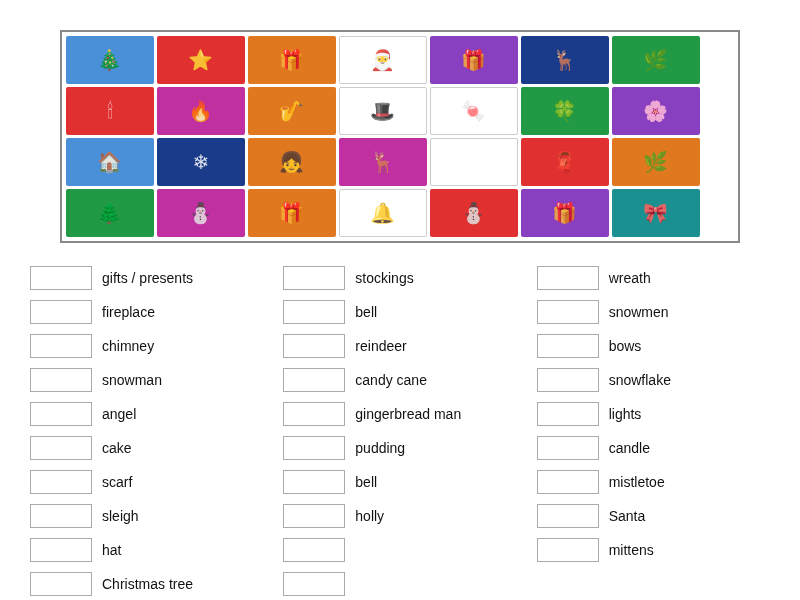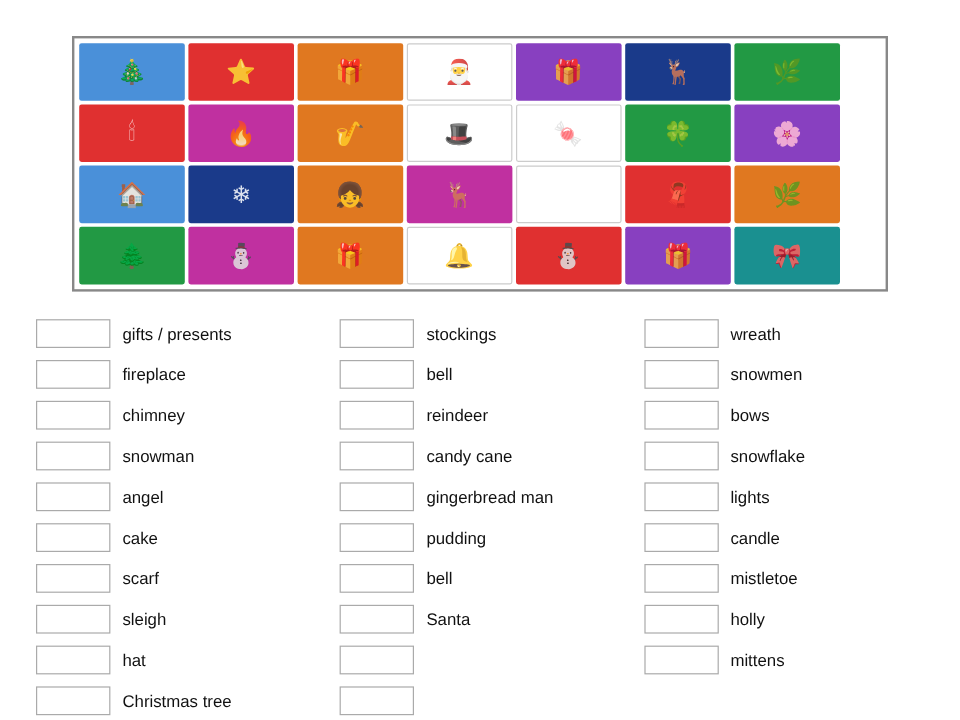--- a/index.html
+++ b/index.html
@@ -273,28 +273,28 @@
     <div class="word-item">
       <div class="word-box"></div>
       <span class="word-label">mistletoe</span>
     </div>
     <div class="word-item">
       <div class="word-box"></div>
       <span class="word-label">sleigh</span>
     </div>
     <div class="word-item">
       <div class="word-box"></div>
+      <span class="word-label">holly</span>
+    </div>
+    <div class="word-item">
+      <div class="word-box"></div>
       <span class="word-label">Santa</span>
     </div>
     <div class="word-item">
       <div class="word-box"></div>
-      <span class="word-label">holly</span>
-    </div>
-    <div class="word-item">
-      <div class="word-box"></div>
       <span class="word-label">hat</span>
     </div>
     <div class="word-item">
       <div class="word-box"></div>
       <span class="word-label"></span>
     </div>
     <div class="word-item">
       <div class="word-box"></div>
       <span class="word-label">mittens</span>
     </div>

